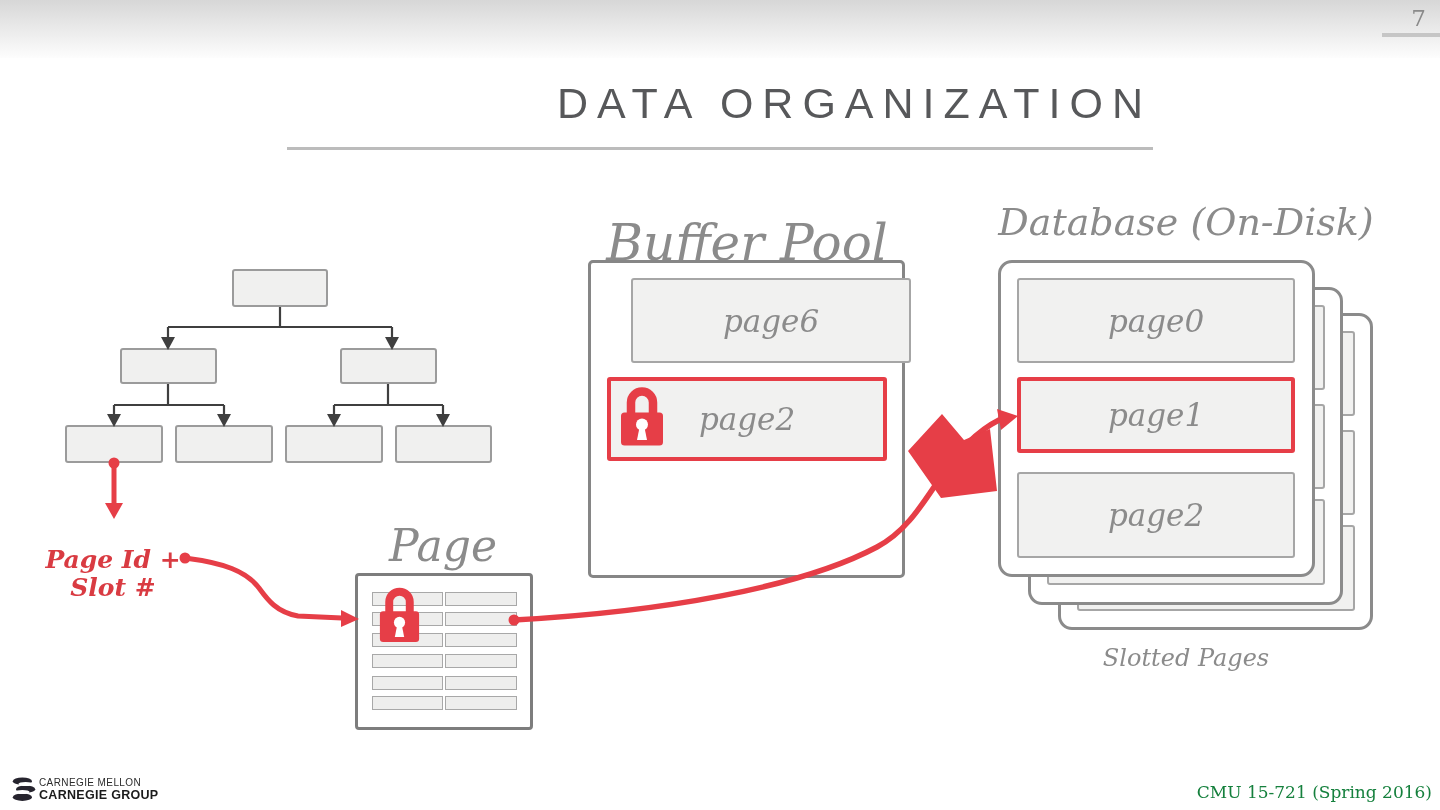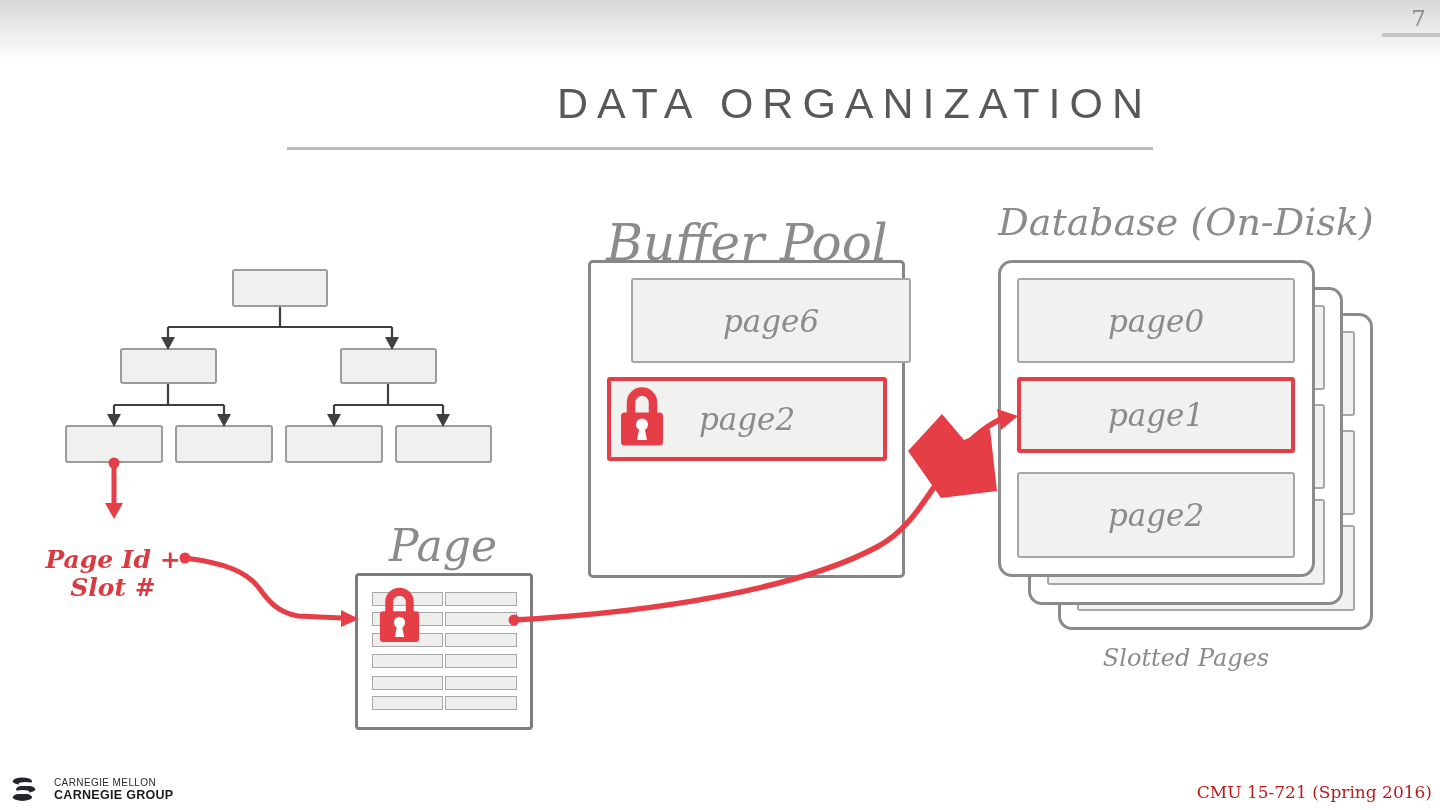--- a/index.html
+++ b/index.html
@@ -42,23 +42,23 @@
   .pt-cell{box-sizing:border-box;background:#eeeeed;border:1.5px solid #a8a8a8;height:14px;}
   .pt-cell.l{width:71px;} .pt-cell.r{width:72px;}
 
   .pageid{position:absolute;left:38px;top:527px;width:150px;text-align:center;z-index:4;
           font-family:"DejaVu Serif",serif;font-style:italic;font-weight:bold;
           font-size:25px;line-height:28px;color:#d93b42;margin-top:19px;}
 
   .overlay{position:absolute;left:0;top:0;width:1440px;height:810px;z-index:10;pointer-events:none;}
 
   .footer-course{position:absolute;right:8px;top:782px;font-family:"DejaVu Serif",serif;
-                 font-size:17px;color:#b91c1c;}
+                 font-size:17px;color:#15803d;}
   .logo{position:absolute;left:12px;top:776px;display:flex;align-items:center;}
-  .logo-text{margin-left:18px;line-height:1;}
+  .logo-text{margin-left:3px;line-height:1;}
   .logo-l1{font-size:10px;letter-spacing:0.4px;color:#2b2b2b;}
   .logo-l2{font-size:12.5px;font-weight:bold;letter-spacing:0.3px;color:#1b1b1b;margin-top:1px;}
 </style>
 </head>
 <body>
 
 <div class="slide">
 
   <div class="hdr-grad"></div>
   <div class="page-num">7</div>

